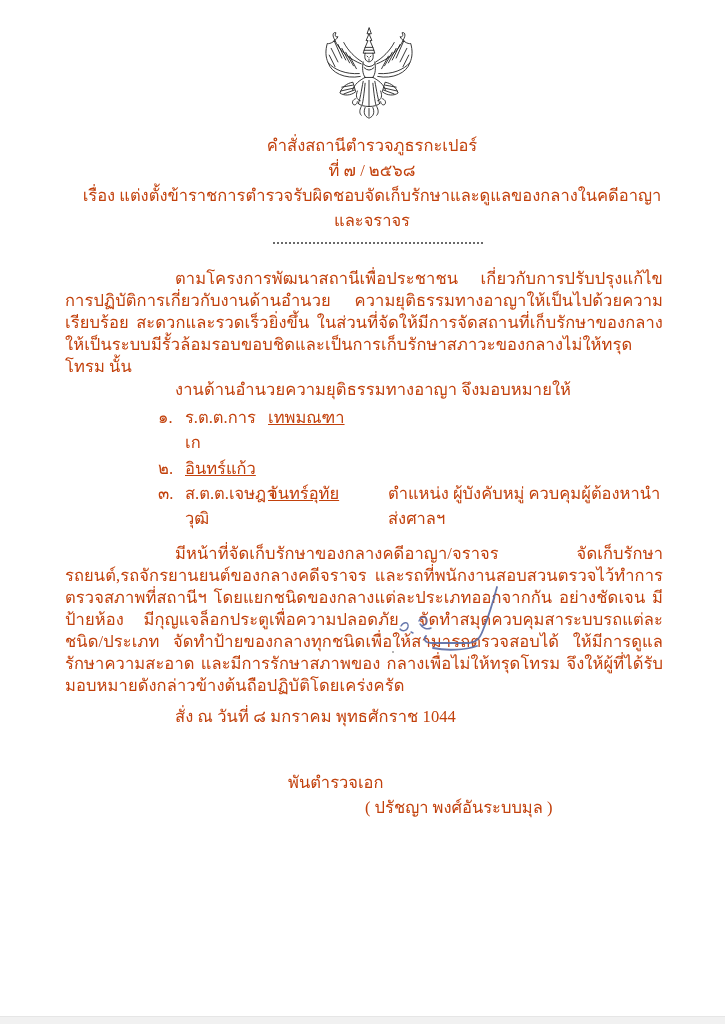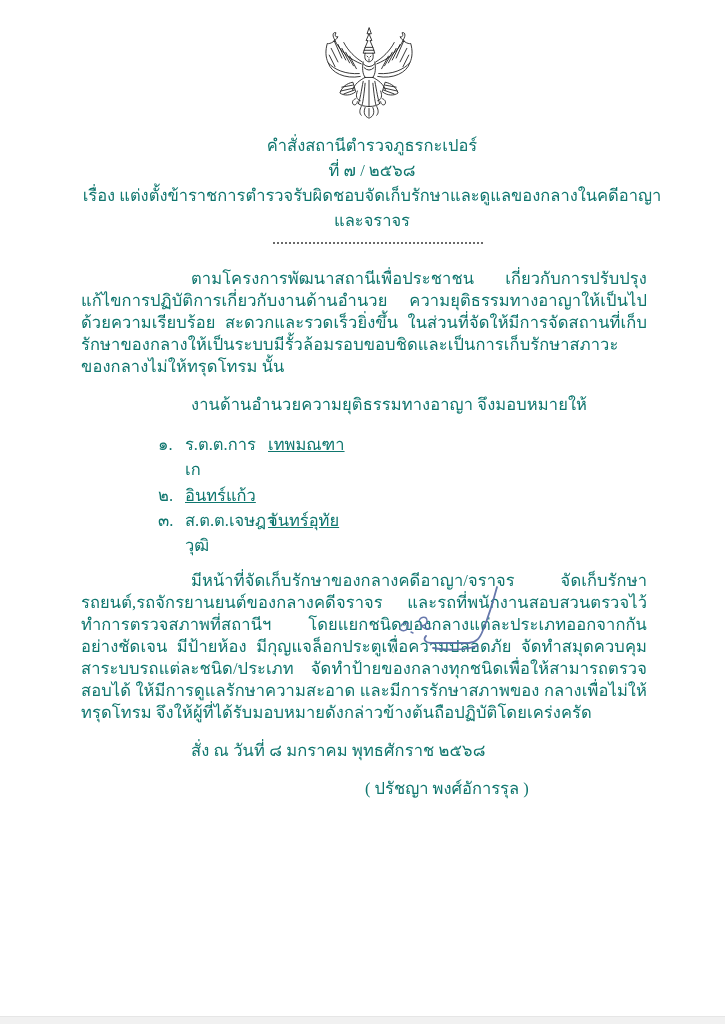--- a/index.html
+++ b/index.html
@@ -2,41 +2,41 @@
 <html lang="th"><head>
 <meta charset="utf-8">
 <style>
   html,body{margin:0;padding:0;background:#ffffff;}
   .page{
     position:relative;
     width:725px;height:1024px;
     background:#ffffff;
     overflow:hidden;
     font-family:"Liberation Serif","DejaVu Serif",serif;
-    color:#0f766e;
+    color:#c2410c;
     font-size:16.5px;
     line-height:22px;
   }
   .content{
     position:absolute;left:65px;top:0;width:598px;
   }
   .emblem-wrap{
     margin:27px auto 0 auto;
     width:100px;height:97px;
     transform:translateX(5px);
   }
   .title-block{margin-top:9px;text-align:center;line-height:25px;transform:translateX(8px);}
   .dotted-divider{
     margin:9px auto 0 auto;
     width:210px;height:0;
     border-bottom:2px dotted #6a6a6a;
     transform:translateX(14px);
   }
   .para{
-    margin:16px;text-align:justify;
+    margin:0;text-align:justify;
     letter-spacing:0.1px;
   }
   .p1{margin-top:24px;text-indent:110px;}
   .intro-line{margin-top:1px;text-indent:110px;}
   .list{margin-top:4px;line-height:25.3px;}
   .row{display:flex;}
   .col-num{margin-left:93px;width:27px;flex:0 0 27px;}
   .col-rankname{width:83px;flex:0 0 83px;}
   .col-surname{width:120px;flex:0 0 120px;text-decoration:underline;}
   .col-position{flex:1;}
@@ -119,29 +119,31 @@
         <span class="col-surname">เทพมณฑา</span>
       </div>
       <div class="row">
         <span class="col-num">๒.</span>
         <span class="col-surname">อินทร์แก้ว</span>
       </div>
       <div class="row">
         <span class="col-num">๓.</span>
         <span class="col-rankname">ส.ต.ต.เจษฎาวุฒิ</span>
         <span class="col-surname">จันทร์อุทัย</span>
+        <span class="col-position">ตำแหน่ง ผู้บังคับหมู่ ควบคุมผู้ต้องหานำส่งศาลฯ</span>
       </div>
     </div>
 
     <p class="para p3">มีหน้าที่จัดเก็บรักษาของกลางคดีอาญา/จราจร จัดเก็บรักษารถยนต์,รถจักรยานยนต์ของกลางคดีจราจร และรถที่พนักงานสอบสวนตรวจไว้ทำการตรวจสภาพที่สถานีฯ โดยแยกชนิดของกลางแต่ละประเภทออกจากกัน อย่างชัดเจน มีป้ายห้อง มีกุญแจล็อกประตูเพื่อความปลอดภัย จัดทำสมุดควบคุมสาระบบรถแต่ละชนิด/ประเภท จัดทำป้ายของกลางทุกชนิดเพื่อให้สามารถตรวจสอบได้ ให้มีการดูแลรักษาความสะอาด และมีการรักษาสภาพของ กลางเพื่อไม่ให้ทรุดโทรม จึงให้ผู้ที่ได้รับมอบหมายดังกล่าวข้างต้นถือปฏิบัติโดยเคร่งครัด</p>
 
-    <p class="para date-line">สั่ง ณ วันที่  ๘  มกราคม  พุทธศักราช ๒๕๖๘</p>
+    <p class="para date-line">สั่ง ณ วันที่  ๘  มกราคม  พุทธศักราช 1044</p>
 
     <div>
-      <div class="sig-name">( ปรัชญา  พงศ์อัการรุล )</div>
+      <div class="sig-rank">พันตำรวจเอก</div>
+      <div class="sig-name">( ปรัชญา  พงศ์อันระบบมุล )</div>
     </div>
   </div>
 
   <svg class="signature-svg" width="120" height="80" viewBox="0 0 120 80" fill="none" stroke="#5b6da6" stroke-width="1.8" stroke-linecap="round" stroke-linejoin="round" opacity="0.92">
     <path d="M114,11 C110,26 105,42 100,54 C97,62 94,66 86,67 L48,67 C42,67 40,63 43,60"></path>
     <path d="M50,72 C64,75 82,74 94,70"></path>
     <path d="M18,50 c3,-5 8,-4 7,1 c-1,4 -6,5 -8,2 m11,3 l2,1" stroke-width="1.4"></path>
     <path d="M36,45 c2,-5 8,-5 8,0 c0,4 -5,6 -7,3 c2,4 7,6 11,4" stroke-width="1.4"></path>
     <circle cx="10" cy="76" r="0.9" fill="#8a8a8a" stroke="none"></circle>
   </svg>

